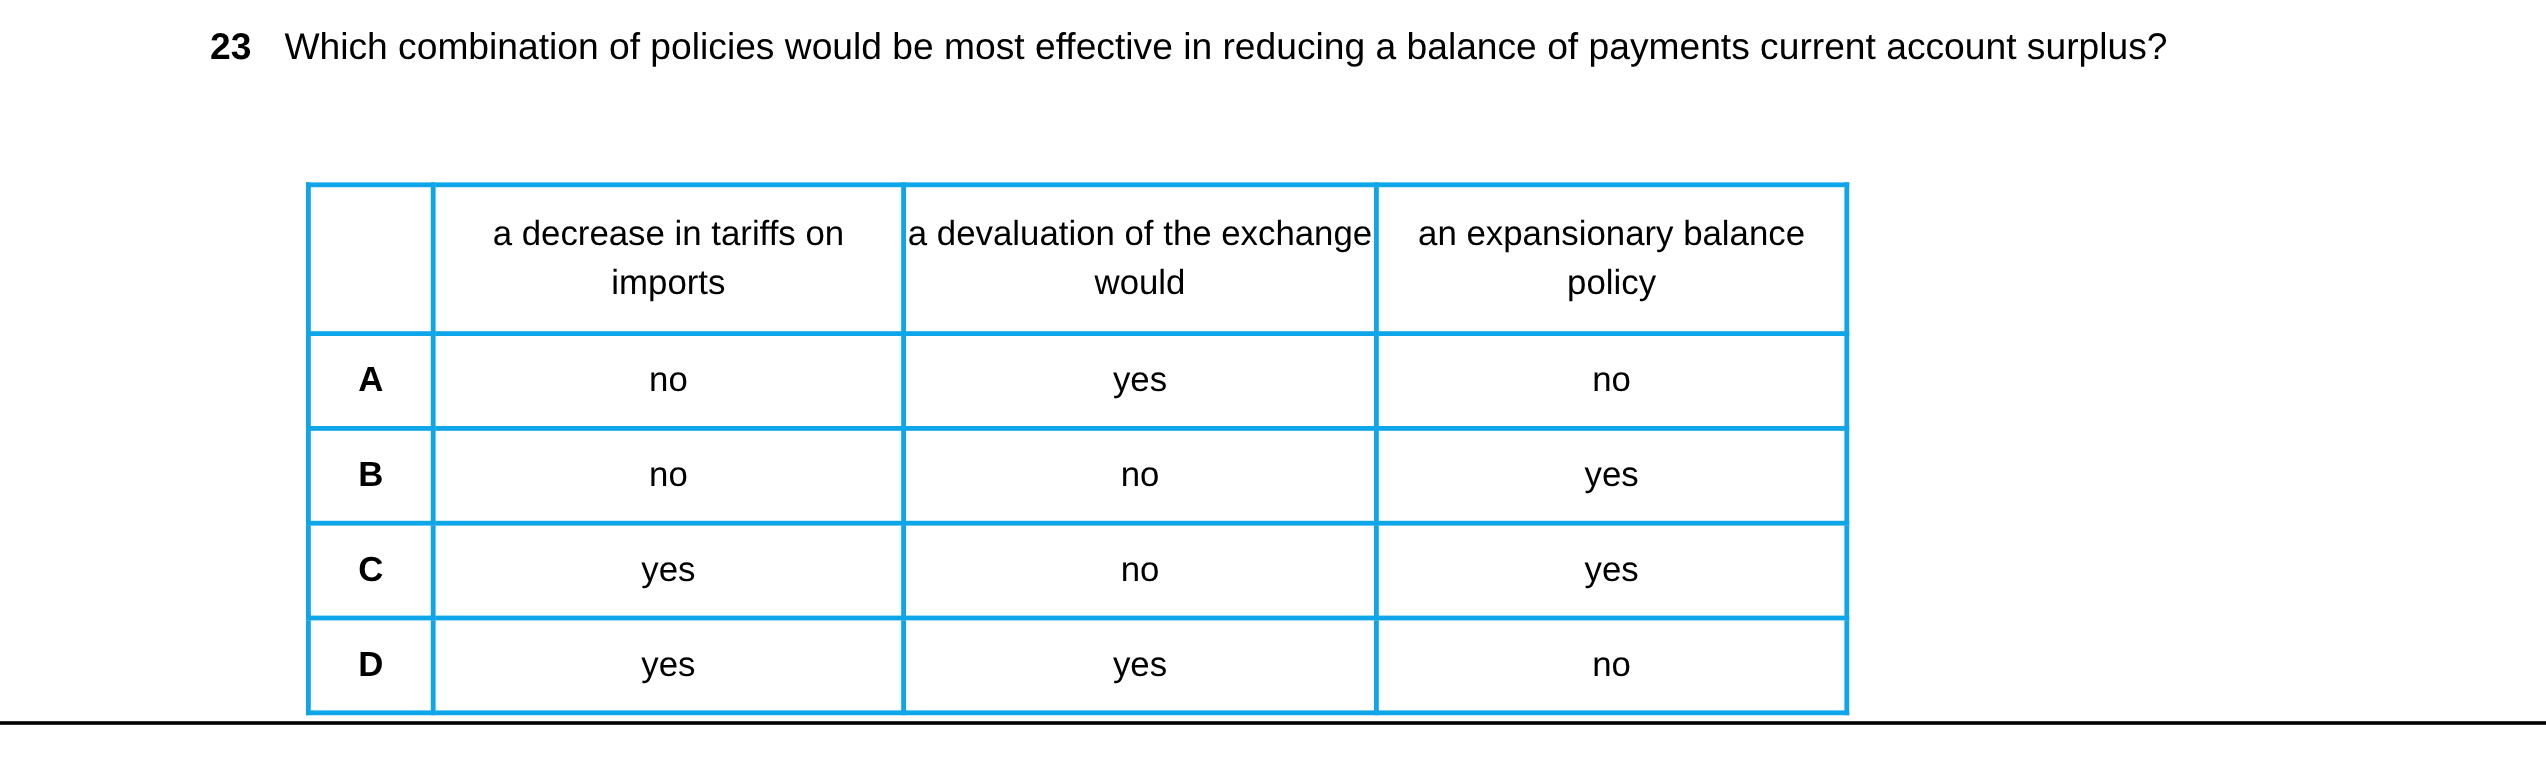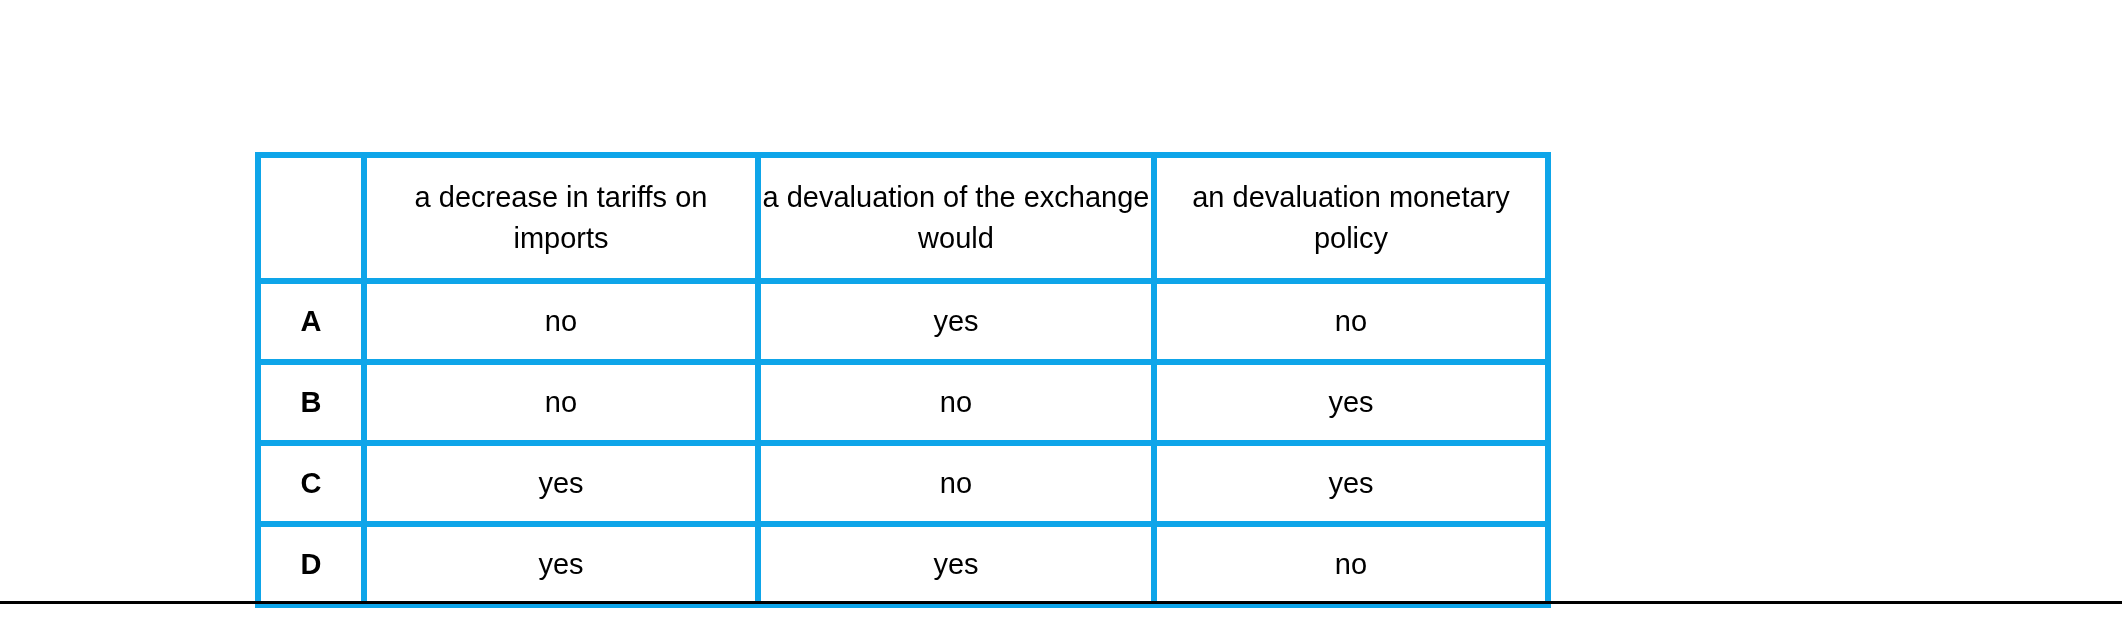--- a/index.html
+++ b/index.html
@@ -45,21 +45,21 @@
   .table-wrap {
     position: absolute;
     left: 255px;
     top: 152px;
   }
   table.policy-table {
     border-collapse: collapse;
     table-layout: fixed;
   }
   table.policy-table td {
-    border: 6px solid #0ea5e9;
+    border: 4px solid #0ea5e9;
     font-size: 29px;
     text-align: center;
     vertical-align: middle;
     padding: 0;
   }
   td.col-letter {
     width: 100px;
     font-weight: bold;
   }
   td.col-head {
@@ -83,29 +83,33 @@
     width: 2122px;
     height: 3px;
     background: #000000;
   }
 </style>
 </head>
 <body>
 
 <div class="page">
 
+  <div class="question-block">
+    <div class="q-number">23</div>
+    <div class="q-text">Which combination of policies would be most effective in reducing a balance of payments current account surplus?</div>
+  </div>
 
   <div class="table-wrap">
     <table class="policy-table">
       <tbody>
         <tr>
           <td class="col-letter corner col-head"></td>
           <td class="col-head col-a">a decrease in tariffs on imports</td>
           <td class="col-head col-b">a devaluation of the exchange would</td>
-          <td class="col-head col-c">an devaluation monetary policy</td>
+          <td class="col-head col-c">an expansionary balance policy</td>
         </tr>
         <tr>
           <td class="col-letter body-cell">A</td>
           <td class="body-cell col-a">no</td>
           <td class="body-cell col-b">yes</td>
           <td class="body-cell col-c">no</td>
         </tr>
         <tr>
           <td class="col-letter body-cell">B</td>
           <td class="body-cell col-a">no</td>

